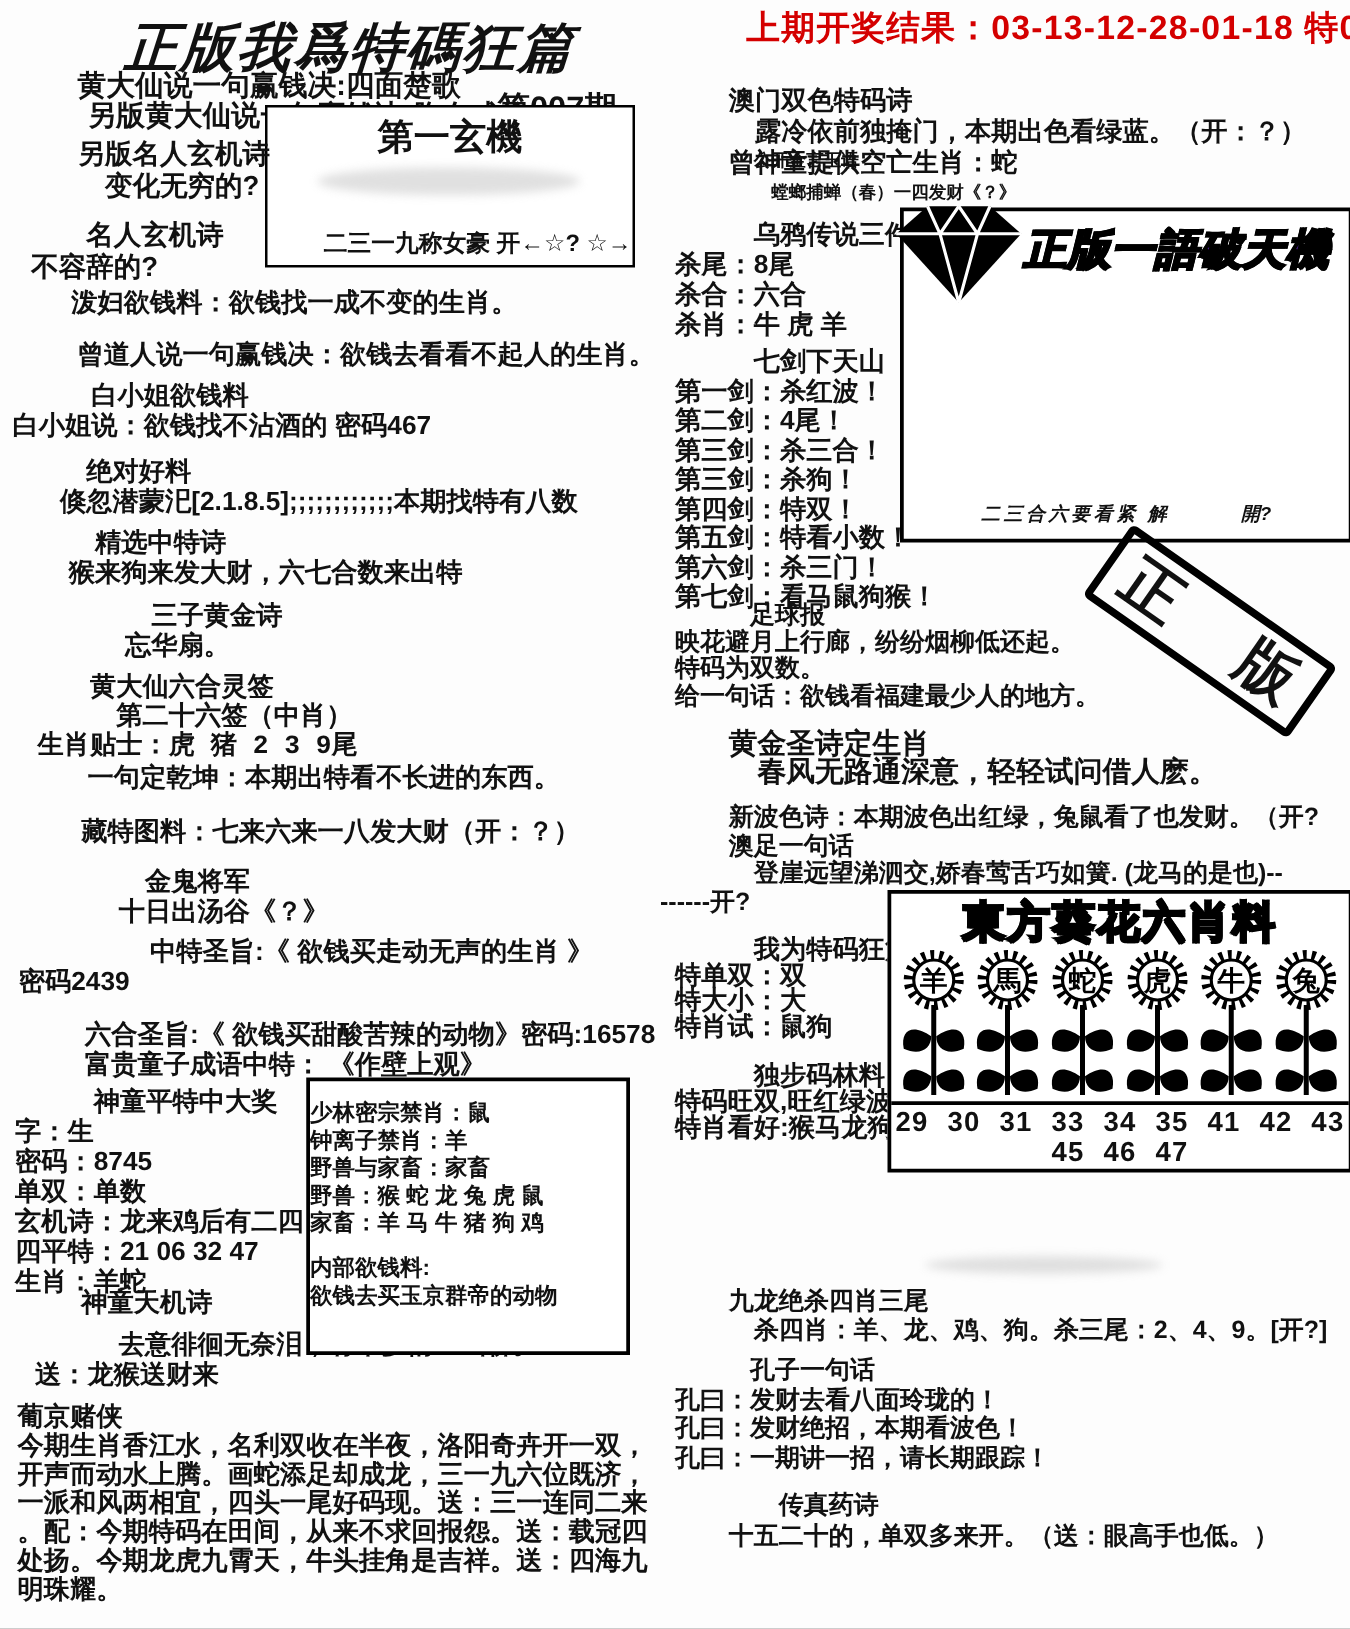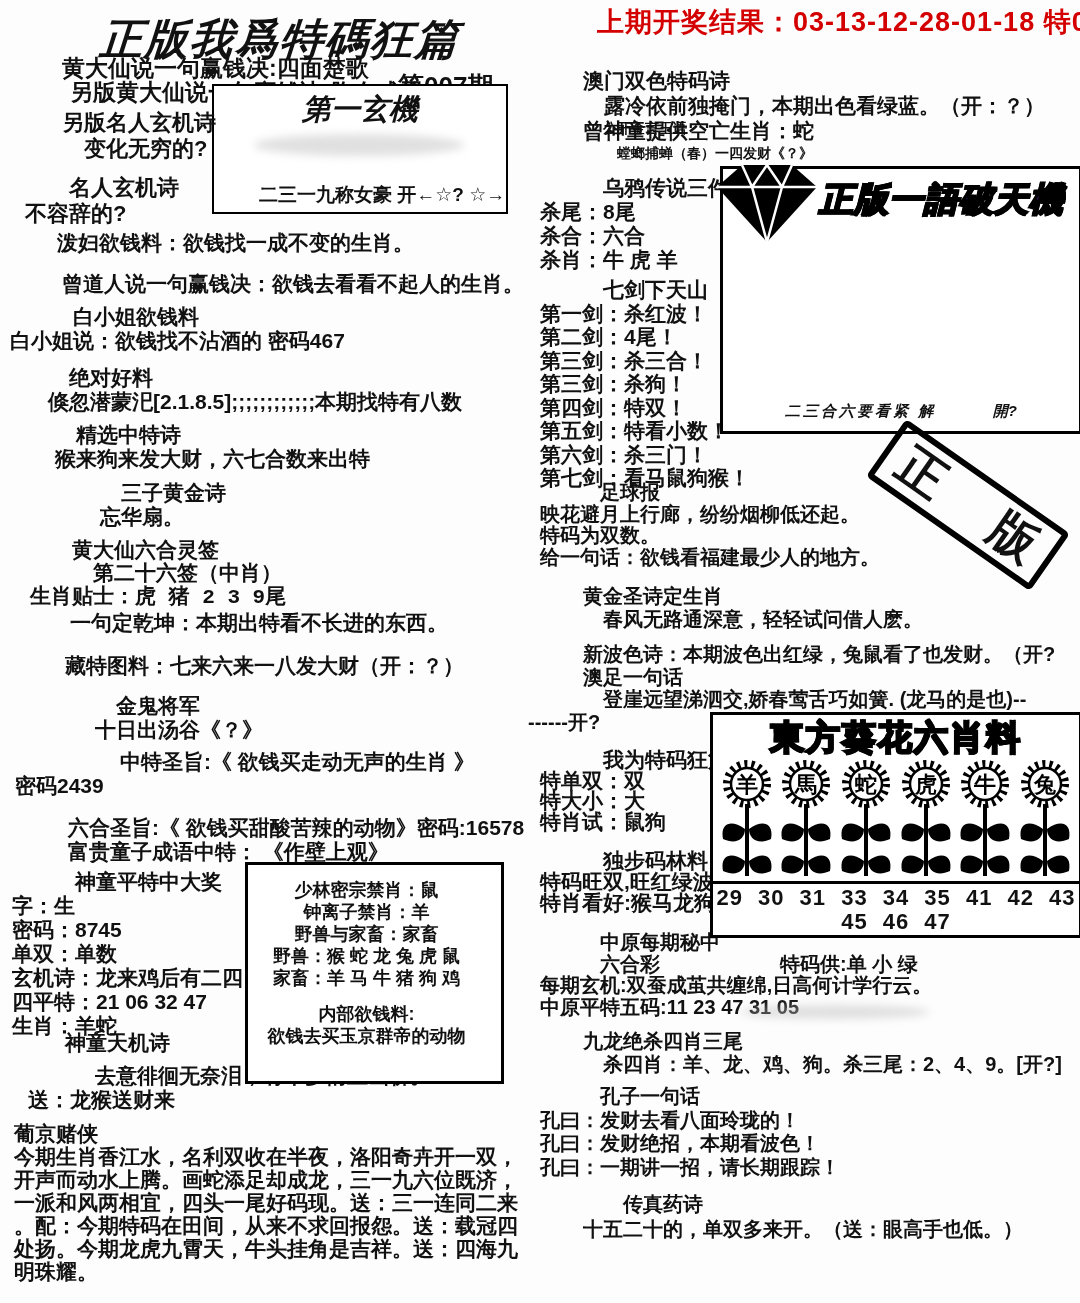--- a/index.html
+++ b/index.html
@@ -11,21 +11,21 @@
   
   .p-red{left:597px;top:6px;font-size:27px;color:#d40000;letter-spacing:1px;}
   .p-title{left:100px;top:14px;font-size:43px;font-weight:900;font-style:italic;letter-spacing:2px;transform:skewX(-4deg);}
   .p-sub1{left:62px;top:55px;font-size:23px;}
   .p-sub2{left:70px;top:79px;font-size:23px;}
   .p-issue{left:398px;top:56px;font-size:26px;margin-top:15px;}
 
   
   .box{position:absolute;border:2px solid #000;background:#fff;}
   #box-xuanji{left:212px;top:84px;width:292px;height:126px;}
-  #box-xuanji .bx-title{position:absolute;left:0;right:0;top:4px;text-align:center;font-size:29px;font-style:italic;font-weight:900;}
+  #box-xuanji .bx-title{position:absolute;left:0;right:0;top:4px;text-align:center;font-size:29px;font-weight:900;}
   #box-xuanji .bx-line{position:absolute;left:45px;top:96px;font-size:19px;}
 
   
   .p-l1{left:62px;top:110px;font-size:22px;line-height:26px;}
   .p-l2{left:25px;top:175px;font-size:22px;line-height:26px;}
   .p-l3{left:57px;top:230px;font-size:21px;}
   .p-l4{left:62px;top:271px;font-size:21px;}
   .p-l5{left:10px;top:305px;font-size:21px;line-height:24px;}
   .p-l6{left:48px;top:366px;font-size:21px;line-height:24px;}
   .p-l7{left:55px;top:423px;font-size:21px;line-height:24px;}
@@ -37,30 +37,30 @@
   .p-l13{left:15px;top:750px;font-size:21px;line-height:24px;}
   .p-l14{left:68px;top:816px;font-size:21px;line-height:24px;}
   .p-l15{left:12px;top:870px;font-size:21px;line-height:24px;}
   .p-l16{left:65px;top:1030px;font-size:21px;}
   .p-l17{left:95px;top:1063px;font-size:21px;}
   .p-l18{left:28px;top:1087px;font-size:21px;}
   .p-l19{left:14px;top:1122px;font-size:21px;line-height:23px;}
 
   
   #box-shaolin{left:245px;top:862px;width:253px;height:216px;border-width:3px;}
-  #box-shaolin .inner{position:absolute;left:0;right:16px;top:14px;text-align:center;font-size:18px;line-height:22px;}
+  #box-shaolin .inner{position:absolute;left:0;right:16px;top:14px;text-align:left;font-size:18px;line-height:22px;}
   #box-shaolin .inner>div:nth-child(6){margin-top:14px;}
 
   
   .p-r1{left:583px;top:36px;font-size:21px;line-height:25px;margin-top:32px;}
   .p-r2{left:583px;top:116px;font-size:14px;line-height:25px;margin-left:20px;}
   .p-r3{left:540px;top:176px;font-size:21px;line-height:24px;}
   .p-r4{left:540px;top:278px;font-size:21px;line-height:23.5px;}
   .p-r5{left:540px;top:482px;font-size:20px;line-height:21.5px;}
-  .p-r6{left:583px;top:585px;font-size:20px;line-height:23px;}
+  .p-r6{left:583px;top:585px;font-size:23px;line-height:23px;font-family:Liberation Mono, monospace;}
   .p-r7{left:583px;top:643px;font-size:20px;line-height:22.5px;}
   .p-r7d{left:528px;top:710px;font-size:20px;}
   .p-r8{left:540px;top:750px;font-size:21px;line-height:20.5px;}
   .p-r9{left:540px;top:850px;font-size:21px;line-height:21px;}
   .p-r10{left:540px;top:932px;font-size:20px;line-height:21.5px;}
   .p-r11{left:583px;top:1030px;font-size:20px;line-height:23px;}
   .p-r12{left:540px;top:1085px;font-size:20px;line-height:23.5px;}
   .p-r13{left:583px;top:1192px;font-size:20px;line-height:25px;}
 
   
@@ -140,21 +140,20 @@
   <div class="tb p-r1"><div>澳门双色特码诗</div><div>　露冷依前独掩门，本期出色看绿蓝。（开：？）</div><div>曾神童提供空亡生肖：蛇</div></div>
   <div class="tb p-r2"><div>公开金言玉语</div><div>　螳螂捕蝉（春）一四发财《？》</div></div>
   <div class="tb p-r3"><div>　　　乌鸦传说三件宝</div><div>杀尾：8尾</div><div>杀合：六合</div><div>杀肖：牛 虎 羊</div></div>
   <div class="tb p-r4"><div>　　　七剑下天山</div><div>第一剑：杀红波！</div><div>第二剑：4尾！</div><div>第三剑：杀三合！</div><div>第三剑：杀狗！</div><div>第四剑：特双！</div><div>第五剑：特看小数！</div><div>第六剑：杀三门！</div><div>第七剑：看马鼠狗猴！</div></div>
   <div class="tb p-r5"><div>　　　足球报</div><div>映花避月上行廊，纷纷烟柳低还起。</div><div>特码为双数。</div><div>给一句话：欲钱看福建最少人的地方。</div></div>
   <div class="tb p-r6"><div>黄金圣诗定生肖</div><div>　春风无路通深意，轻轻试问借人麽。</div></div>
   <div class="tb p-r7"><div>新波色诗：本期波色出红绿，兔鼠看了也发财。（开?</div><div>澳足一句话</div><div>　登崖远望涕泗交,娇春莺舌巧如簧. (龙马的是也)--</div></div>
   <div class="tb p-r7d"><div>------开?</div></div>
   <div class="tb p-r8"><div>　　　我为特码狂篇</div><div>特单双：双</div><div>特大小：大</div><div>特肖试：鼠狗</div></div>
   <div class="tb p-r9"><div>　　　独步码林料</div><div>特码旺双,旺红绿波</div><div>特肖看好:猴马龙狗</div></div>
-  <div class="tb p-r10"><div>　　　中原每期秘中</div><div>　　　六合彩　　　　　　特码供:单 小 绿</div><div>每期玄机:双蚕成茧共缠绵,日高何计学行云。</div><div>中原平特五码:11 23 47 31 05</div></div>
   <div class="tb p-r11"><div>九龙绝杀四肖三尾</div><div>　杀四肖：羊、龙、鸡、狗。杀三尾：2、4、9。[开?]</div></div>
   <div class="tb p-r12"><div>　　　孔子一句话</div><div>孔曰：发财去看八面玲珑的！</div><div>孔曰：发财绝招，本期看波色！</div><div>孔曰：一期讲一招，请长期跟踪！</div></div>
   <div class="tb p-r13"><div>　　传真药诗</div><div>十五二十的，单双多来开。（送：眼高手也低。）</div></div>
 
   <div class="smudge" style="left:740px;top:1005px;width:190px;height:14px;"></div>
 
   <div class="box" id="box-diamond">
     <svg id="diamond-svg" width="120" height="90" viewBox="0 0 120 90">
       <polygon points="10,30 35,8 85,8 110,30 60,85" fill="#000"></polygon>
       <path d="M10,30 L110,30 M35,8 L45,30 L60,85 M85,8 L75,30 L60,85 M60,8 L45,30 M60,8 L75,30" stroke="#fff" stroke-width="2.5" fill="none"></path>

